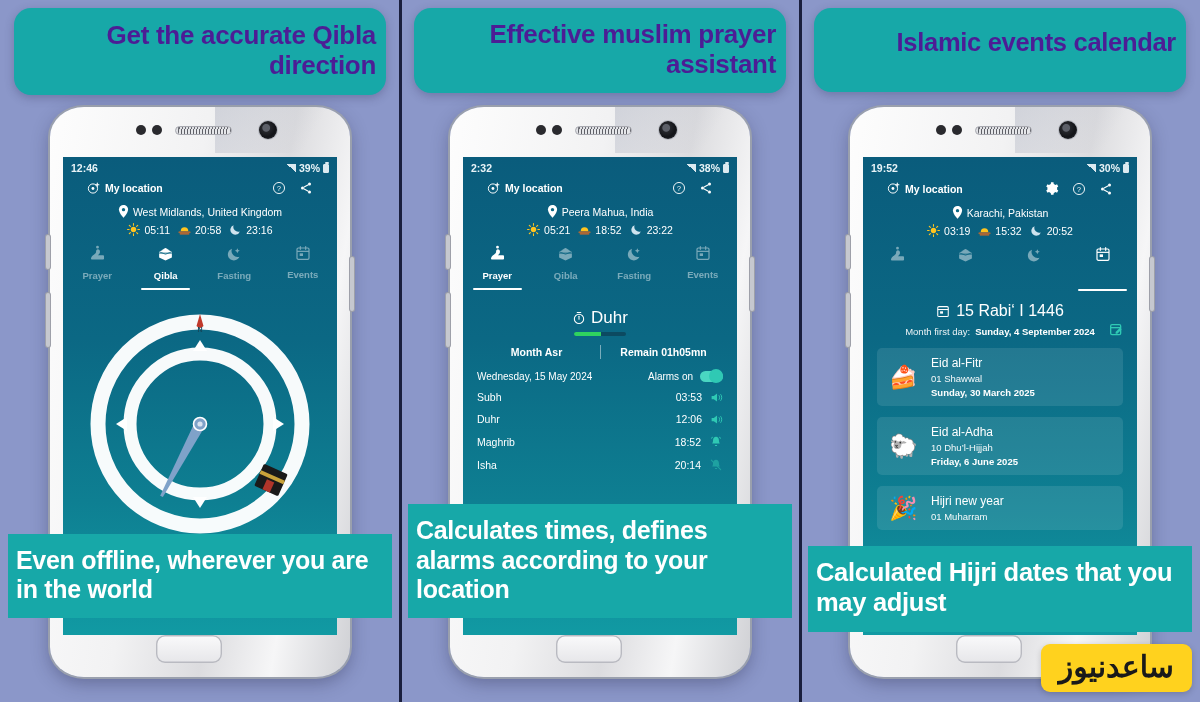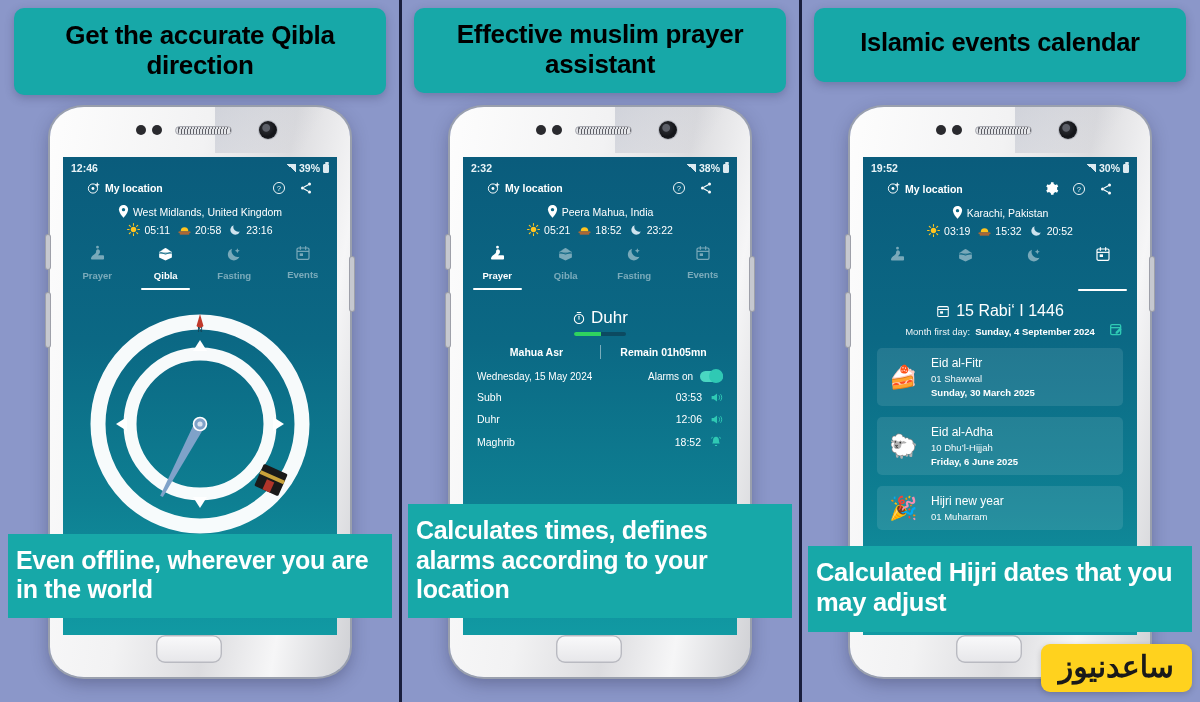--- a/index.html
+++ b/index.html
@@ -16,32 +16,32 @@
   .divider.d1 { left: 399px; }
   .divider.d2 { left: 799px; }
 
   .panel { position: absolute; top: 0; width: 400px; height: 702px; overflow: hidden; }
   .p1 { left: 0; } .p2 { left: 400px; } .p3 { left: 800px; }
 
   
   .heading {
     position: absolute; left: 14px; right: 14px; top: 8px;
     background: #17a8a8;
-    border-radius: 10px;
+    border-radius: 17px;
     padding: 11px 10px 13px;
-    text-align: center;
-    color: #000000;
+    text-align: right;
+    color: #4c1d95;
     font-weight: bold;
     font-size: 26px;
     line-height: 1.17;
     letter-spacing: -0.3px;
     box-shadow: 0 3px 10px rgba(40,40,80,0.28);
     z-index: 20;
   }
-  .p3 .heading { font-size: 25.5px; padding-top: 20px; padding-bottom: 24px; }
+  .p3 .heading { font-size: 25.5px; padding-top: 20px; padding-bottom: 34px; }
   .p1 .heading { padding-top: 12px; padding-bottom: 14px; }
 
   
   .caption {
     position: absolute; left: 8px; right: 8px; bottom: 84px;
     background: #17a8a8;
     color: #ffffff;
     font-weight: bold;
     font-size: 25px;
     line-height: 1.17;
@@ -500,21 +500,21 @@
                   <path d="M12 9v5" stroke="#fff" stroke-width="1.8" stroke-linecap="round"></path>
                   <path d="M9 2.5h6" stroke="#fff" stroke-width="2" stroke-linecap="round"></path>
                 </svg>
             </span>
             <span>Duhr</span>
           </div>
           <div class="np-bar">
               <span></span>
             </div>
           <div class="np-meta">
-            <span class="half">Mahua Asr</span>
+            <span class="half">Month Asr</span>
             <span class="np-sep"></span>
             <span class="half">Remain 01h05mn</span>
           </div>
         </div>
 
         <div class="alarmhdr">
           <span>Wednesday, 15 May 2024</span>
           <span style="display:flex;align-items:center;gap:7px;">
             <span>Alarms on</span>
             <span class="toggle"></span>
@@ -547,20 +547,33 @@
         </div>
         <div class="ptrow">
           <span>Maghrib</span>
           <span class="ptright">
             <span>18:52</span>
             <span class="ico">
               <svg width="14" height="14" viewBox="0 0 24 24">
                   <path d="M12 3c-3 0-5 2.3-5 5.4 0 4-1.4 4.8-1.4 6.2h12.8c0-1.4-1.4-2.2-1.4-6.2C17 5.3 15 3 12 3z" fill="#2fc9b4"></path>
                   <path d="M10 17a2 2 0 0 0 4 0z" fill="#2fc9b4"></path>
                   <path d="M4 5.5 6 4M20 5.5 18 4" stroke="#2fc9b4" stroke-width="1.6" stroke-linecap="round"></path>
+                </svg>
+            </span>
+          </span>
+        </div>
+        <div class="ptrow">
+          <span>Isha</span>
+          <span class="ptright">
+            <span>20:14</span>
+            <span class="ico">
+              <svg width="14" height="14" viewBox="0 0 24 24" opacity="0.5">
+                  <path d="M12 3c-3 0-5 2.3-5 5.4 0 4-1.4 4.8-1.4 6.2h12.8c0-1.4-1.4-2.2-1.4-6.2C17 5.3 15 3 12 3z" fill="#2fc9b4"></path>
+                  <path d="M10 17a2 2 0 0 0 4 0z" fill="#2fc9b4"></path>
+                  <path d="M4 3.5 20 20" stroke="#2fc9b4" stroke-width="1.8" stroke-linecap="round"></path>
                 </svg>
             </span>
           </span>
         </div>
       </div>
     </div>
 
     <div class="caption">Calculates times, defines alarms according to your location</div>
   </div>
 

